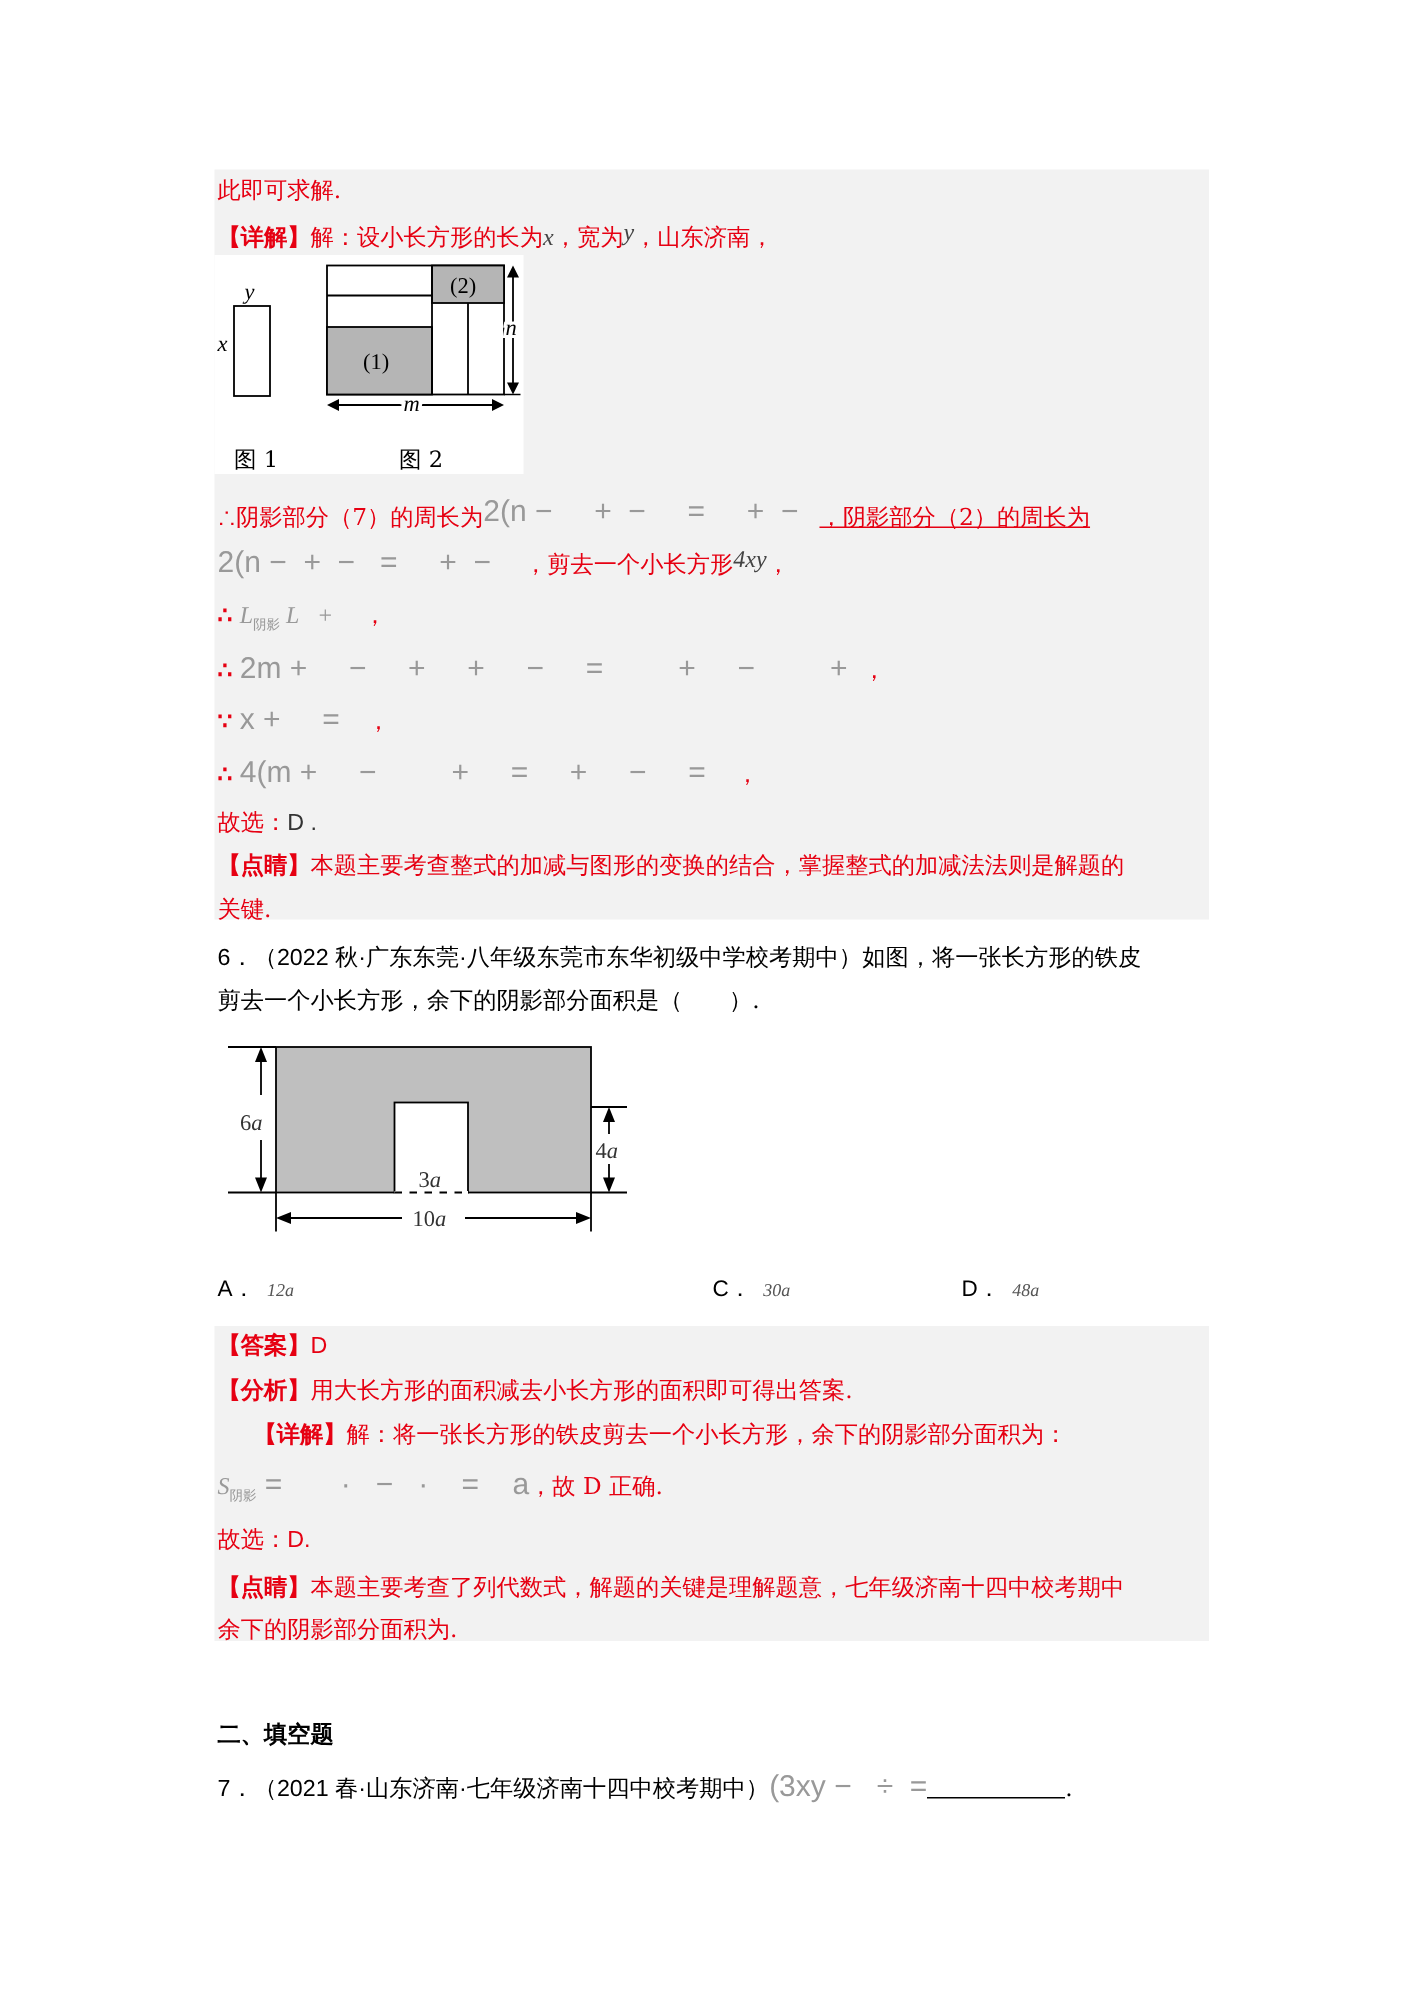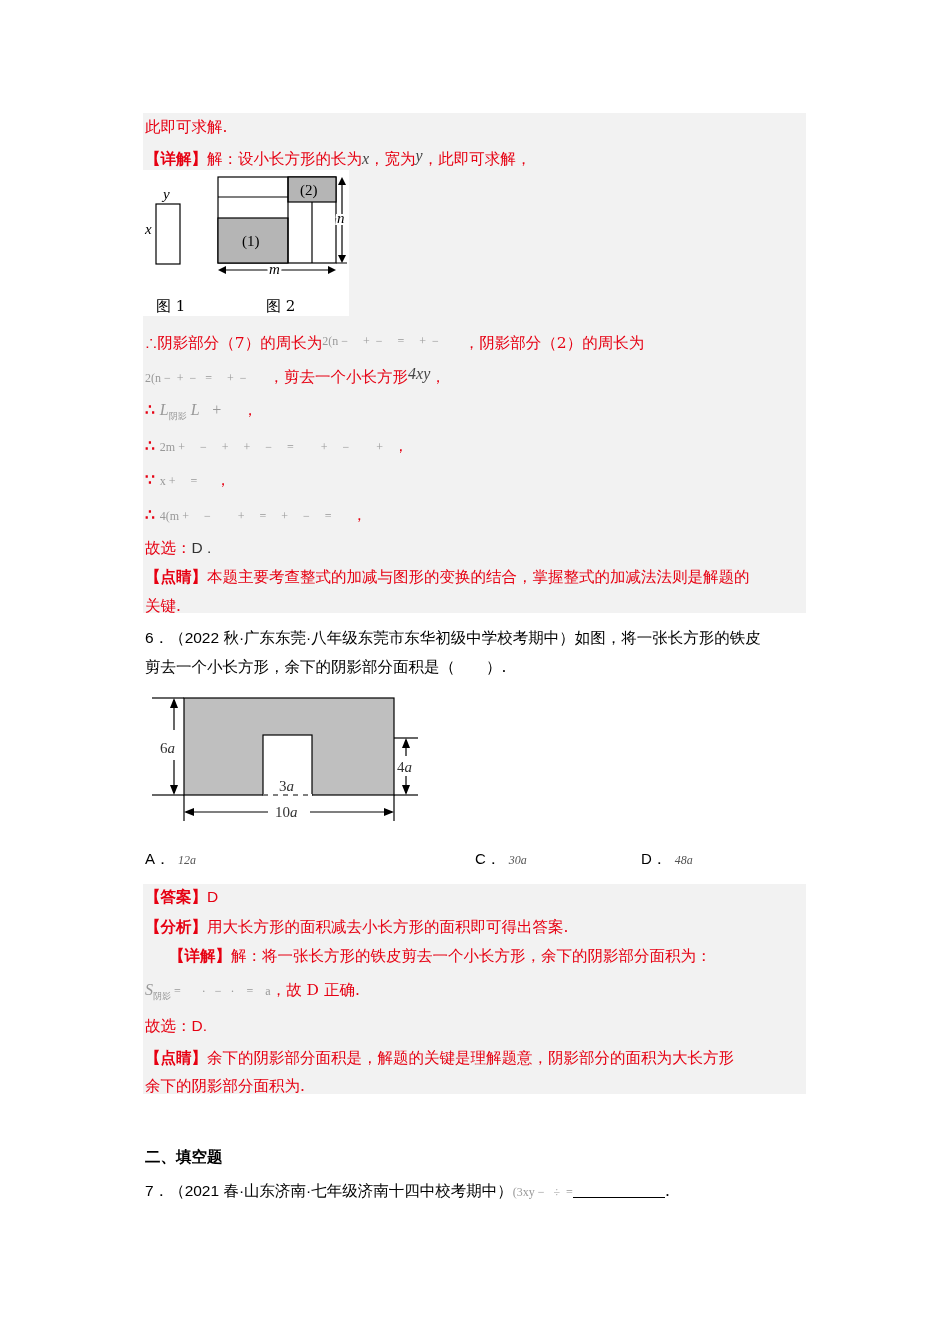--- a/index.html
+++ b/index.html
@@ -6,21 +6,21 @@
     html, body { width: 950px; height: 1344px; background: #ffffff; }
     body { position: relative; font-family: "DejaVu Serif", "Liberation Serif", serif; color: #000; overflow: hidden; }
     .page { position: absolute; left: 0; top: 0; width: 950px; height: 1152px; }
 
     .gray-box { position: absolute; left: 143px; width: 663px; background: #f2f2f2; }
 
     .line { position: absolute; left: 145px; font-size: 15.5px; line-height: 20px; white-space: nowrap; }
     .red { color: #e60012; }
     .black { color: #000; }
     .math { font-family: "Liberation Serif", "DejaVu Serif", serif; font-style: italic; color: #444; font-size: 16px; }
-    .math-up { font-family: Liberation Serif, serif; color: #444; font-size: 12px; }
+    .math-up { font-family: Liberation Sans, sans-serif; color: #444; font-size: 20px; }
     .math-faint { color: #999; }
     .sans { font-family: "Liberation Sans", "DejaVu Sans", sans-serif; }
     .bold { font-weight: bold; }
     .bracket { font-weight: bold; }
     .sub { font-size: 9px; vertical-align: -4px; font-style: normal; color: #999; }
 
     .fig1 { position: absolute; left: 143px; top: 170px; width: 206px; height: 146px; background: #fff; }
     .fig2 { position: absolute; left: 150px; top: 688px; width: 280px; height: 140px; }
 
     .options { position: absolute; top: 850px; left: 145px; width: 660px; height: 20px; }
@@ -35,21 +35,21 @@
 
 <div class="page">
 
   <div class="gray-box" style="top:113px; height:500px;"></div>
 
   <div class="line red" style="top:117px;">
     <span>此即可求解.</span>
   </div>
 
   <div class="line red" style="top:146px;">
-    <span class="bracket">【详解】</span><span>解：设小长方形的长为</span><span class="math">x</span><span>，宽为</span><span class="math" style="vertical-align:3px;">y</span><span>，此即可求解，</span>
+    <span class="bracket">【详解】</span><span>解：设小长方形的长为</span><span class="math">x</span><span>，宽为</span><span class="math" style="vertical-align:3px;">y</span><span>，山东济南，</span>
   </div>
 
   <div class="fig1">
     <svg width="206" height="146" viewBox="0 0 206 146">
 
       <rect x="13" y="34" width="24" height="60" fill="#fff" stroke="#000" stroke-width="1.2"></rect>
       <text x="20" y="29" font-family="Liberation Serif, serif" font-style="italic" font-size="15">y</text>
       <text x="2" y="64" font-family="Liberation Serif, serif" font-style="italic" font-size="15">x</text>
 
       <rect x="75" y="7" width="118" height="86" fill="#fff" stroke="#000" stroke-width="1.2"></rect>
@@ -75,21 +75,21 @@
       <polygon points="75,100 83,96 83,104" fill="#000"></polygon>
       <polygon points="193,100 185,96 185,104" fill="#000"></polygon>
       <text x="126" y="104" font-family="Liberation Serif, serif" font-style="italic" font-size="15" style="paint-order:stroke" stroke="#fff" stroke-width="5">m</text>
 
       <text x="13" y="141" font-family="DejaVu Serif, serif" font-size="15">图 1</text>
       <text x="123" y="141" font-family="DejaVu Serif, serif" font-size="15">图 2</text>
     </svg>
   </div>
 
   <div class="line red" style="top:331px;">
-    <span>∴阴影部分（7）的周长为</span><span class="math-up math-faint" style="vertical-align:3px; white-space:pre;">2(n −     +  −     =     +  −</span><span style="margin-left:25px;">，阴影部分（2）的周长为</span>
+    <span>∴阴影部分（7）的周长为</span><span class="math-up math-faint" style="vertical-align:3px; white-space:pre;">2(n −     +  −     =     +  −</span><span style="margin-left:14px;text-decoration:underline;">，阴影部分（2）的周长为</span>
   </div>
 
   <div class="line red" style="top:364px;">
     <span class="math-up math-faint" style="white-space:pre;">2(n −  +  −   =     +  −</span><span style="margin-left:22px;">，剪去一个小长方形</span><span class="math" style="vertical-align:3px;">4xy</span><span>，</span>
   </div>
 
   <div class="line red" style="top:400px;">
     <span class="bold">∴</span>
     <span class="math math-faint">L</span><span class="sub">阴影</span><span class="math math-faint" style="white-space:pre;"> L   +     </span><span>，</span>
   </div>
@@ -191,21 +191,21 @@
   <div class="line red" style="top:946px;margin-left:24px;">
     <span class="bracket">【详解】</span><span>解：将一张长方形的铁皮剪去一个小长方形，余下的阴影部分面积为：</span>
   </div>
   <div class="line red" style="top:980px;">
     <span class="math math-faint">S</span><span class="sub">阴影</span><span class="math-up math-faint" style="white-space:pre;"> =       ·   −   ·    =    a</span><span>，故 D 正确.</span>
   </div>
   <div class="line red" style="top:1016px;">
     <span>故选：</span><span class="sans">D.</span>
   </div>
   <div class="line red" style="top:1048px;">
-    <span class="bracket">【点睛】</span><span>余下的阴影部分面积是，解题的关键是理解题意，阴影部分的面积为大长方形</span>
+    <span class="bracket">【点睛】</span><span>本题主要考查了列代数式，解题的关键是理解题意，七年级济南十四中校考期中</span>
   </div>
   <div class="line red" style="top:1076px;">
     <span>余下的阴影部分面积为.</span>
   </div>
 
   <div class="line black bold sans" style="top:1147px;">
     <span>二、填空题</span>
   </div>
 
   <div class="line black" style="top:1181px;">

